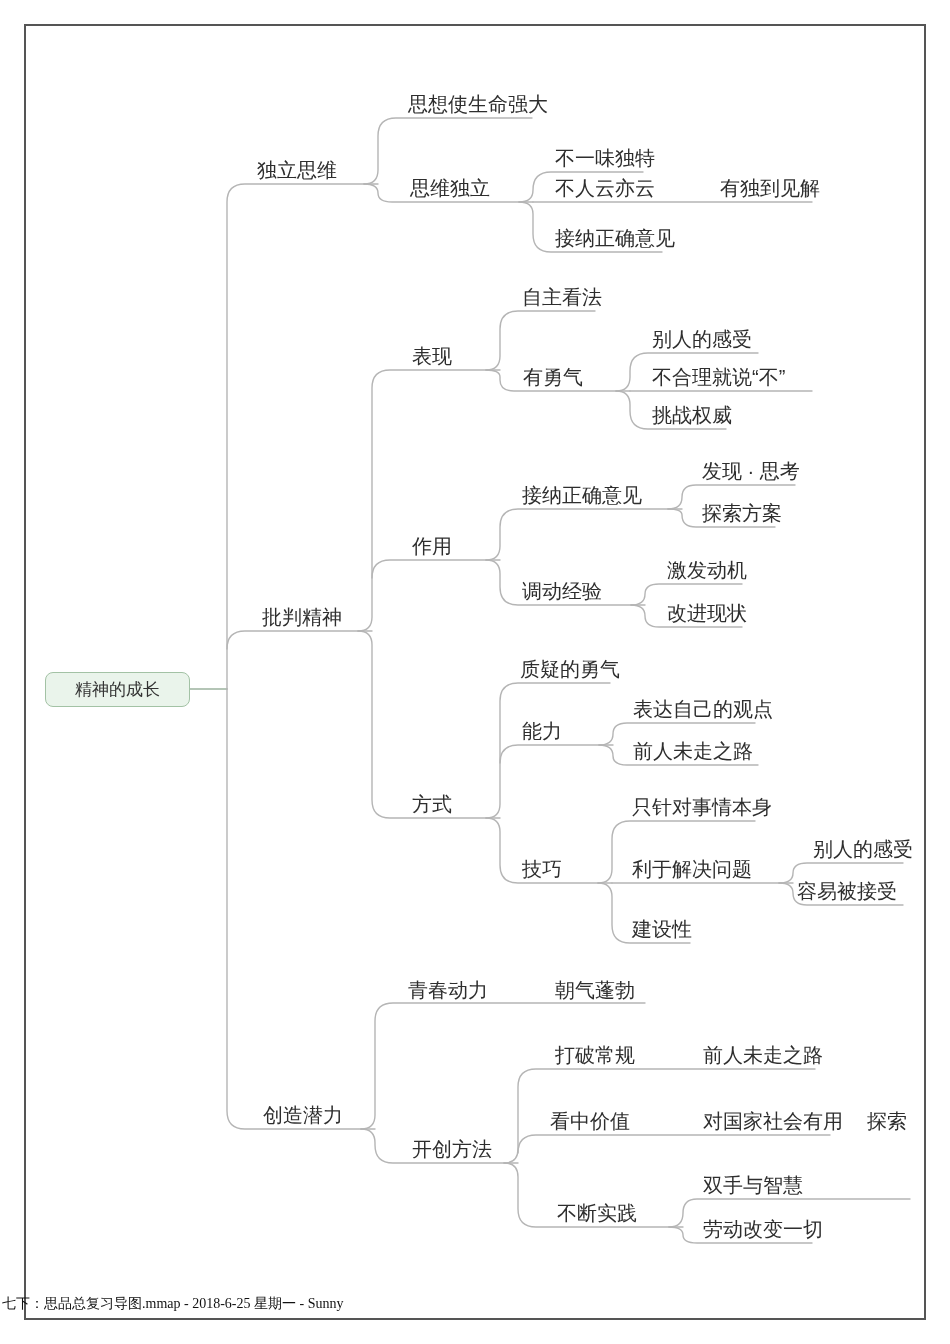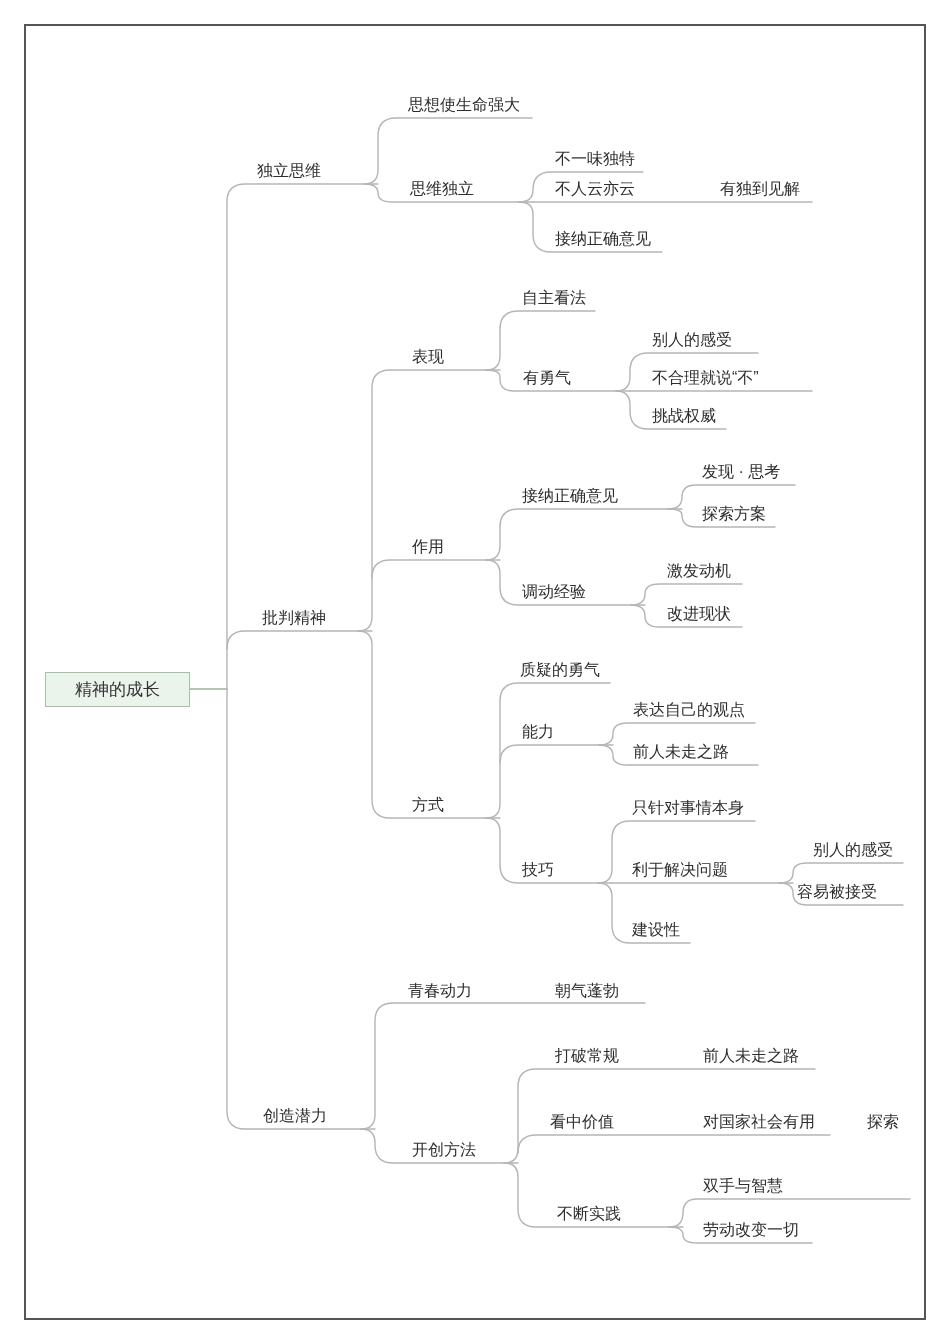--- a/index.html
+++ b/index.html
@@ -16,26 +16,26 @@
     font-family:"Liberation Sans","DejaVu Sans",sans-serif;
   }
   .frame{
     position:absolute;left:24px;top:24px;width:902px;height:1296px;
     border:2px solid var(--frame-color);box-sizing:border-box;pointer-events:none;
   }
   svg.lines{position:absolute;left:0;top:0;}
   svg.lines path{fill:none;stroke:var(--line-color);stroke-width:1.4;stroke-linecap:round;}
   svg.lines path.root-link{stroke:var(--root-link);stroke-width:1.6;}
   .topic{
-    position:absolute;font-size:16px;line-height:17px;color:var(--text-color);
+    position:absolute;font-size:20px;line-height:17px;color:var(--text-color);
     white-space:nowrap;cursor:default;
   }
   .root-topic{
     position:absolute;left:45px;top:672px;width:145px;height:35px;
-    background:var(--root-fill);border:1.5px solid var(--root-border);border-radius:0;
+    background:var(--root-fill);border:1.5px solid var(--root-border);border-radius:8px;
     display:flex;align-items:center;justify-content:center;
     font-size:17px;color:#333333;box-sizing:border-box;white-space:nowrap;
   }
   .footer{
     position:absolute;left:2px;top:1295px;font-size:14px;color:#111111;
     font-family:"Liberation Serif","DejaVu Serif",serif;white-space:nowrap;
   }
 </style>
 </head>
 <body>
@@ -145,14 +145,15 @@
   <div class="topic" style="left:412px;top:1141px">开创方法</div>
   <div class="topic" style="left:555px;top:1047px">打破常规</div>
   <div class="topic" style="left:703px;top:1047px">前人未走之路</div>
   <div class="topic" style="left:550px;top:1113px">看中价值</div>
   <div class="topic" style="left:703px;top:1113px">对国家社会有用</div>
   <div class="topic" style="left:557px;top:1205px">不断实践</div>
   <div class="topic" style="left:703px;top:1177px">双手与智慧</div>
   <div class="topic" style="left:867px;top:1113px">探索</div>
   <div class="topic" style="left:703px;top:1221px">劳动改变一切</div>
 
+  <div class="footer">七下：思品总复习导图.mmap - 2018-6-25 星期一 - Sunny</div>
 
 </div>
 
 </body></html>

